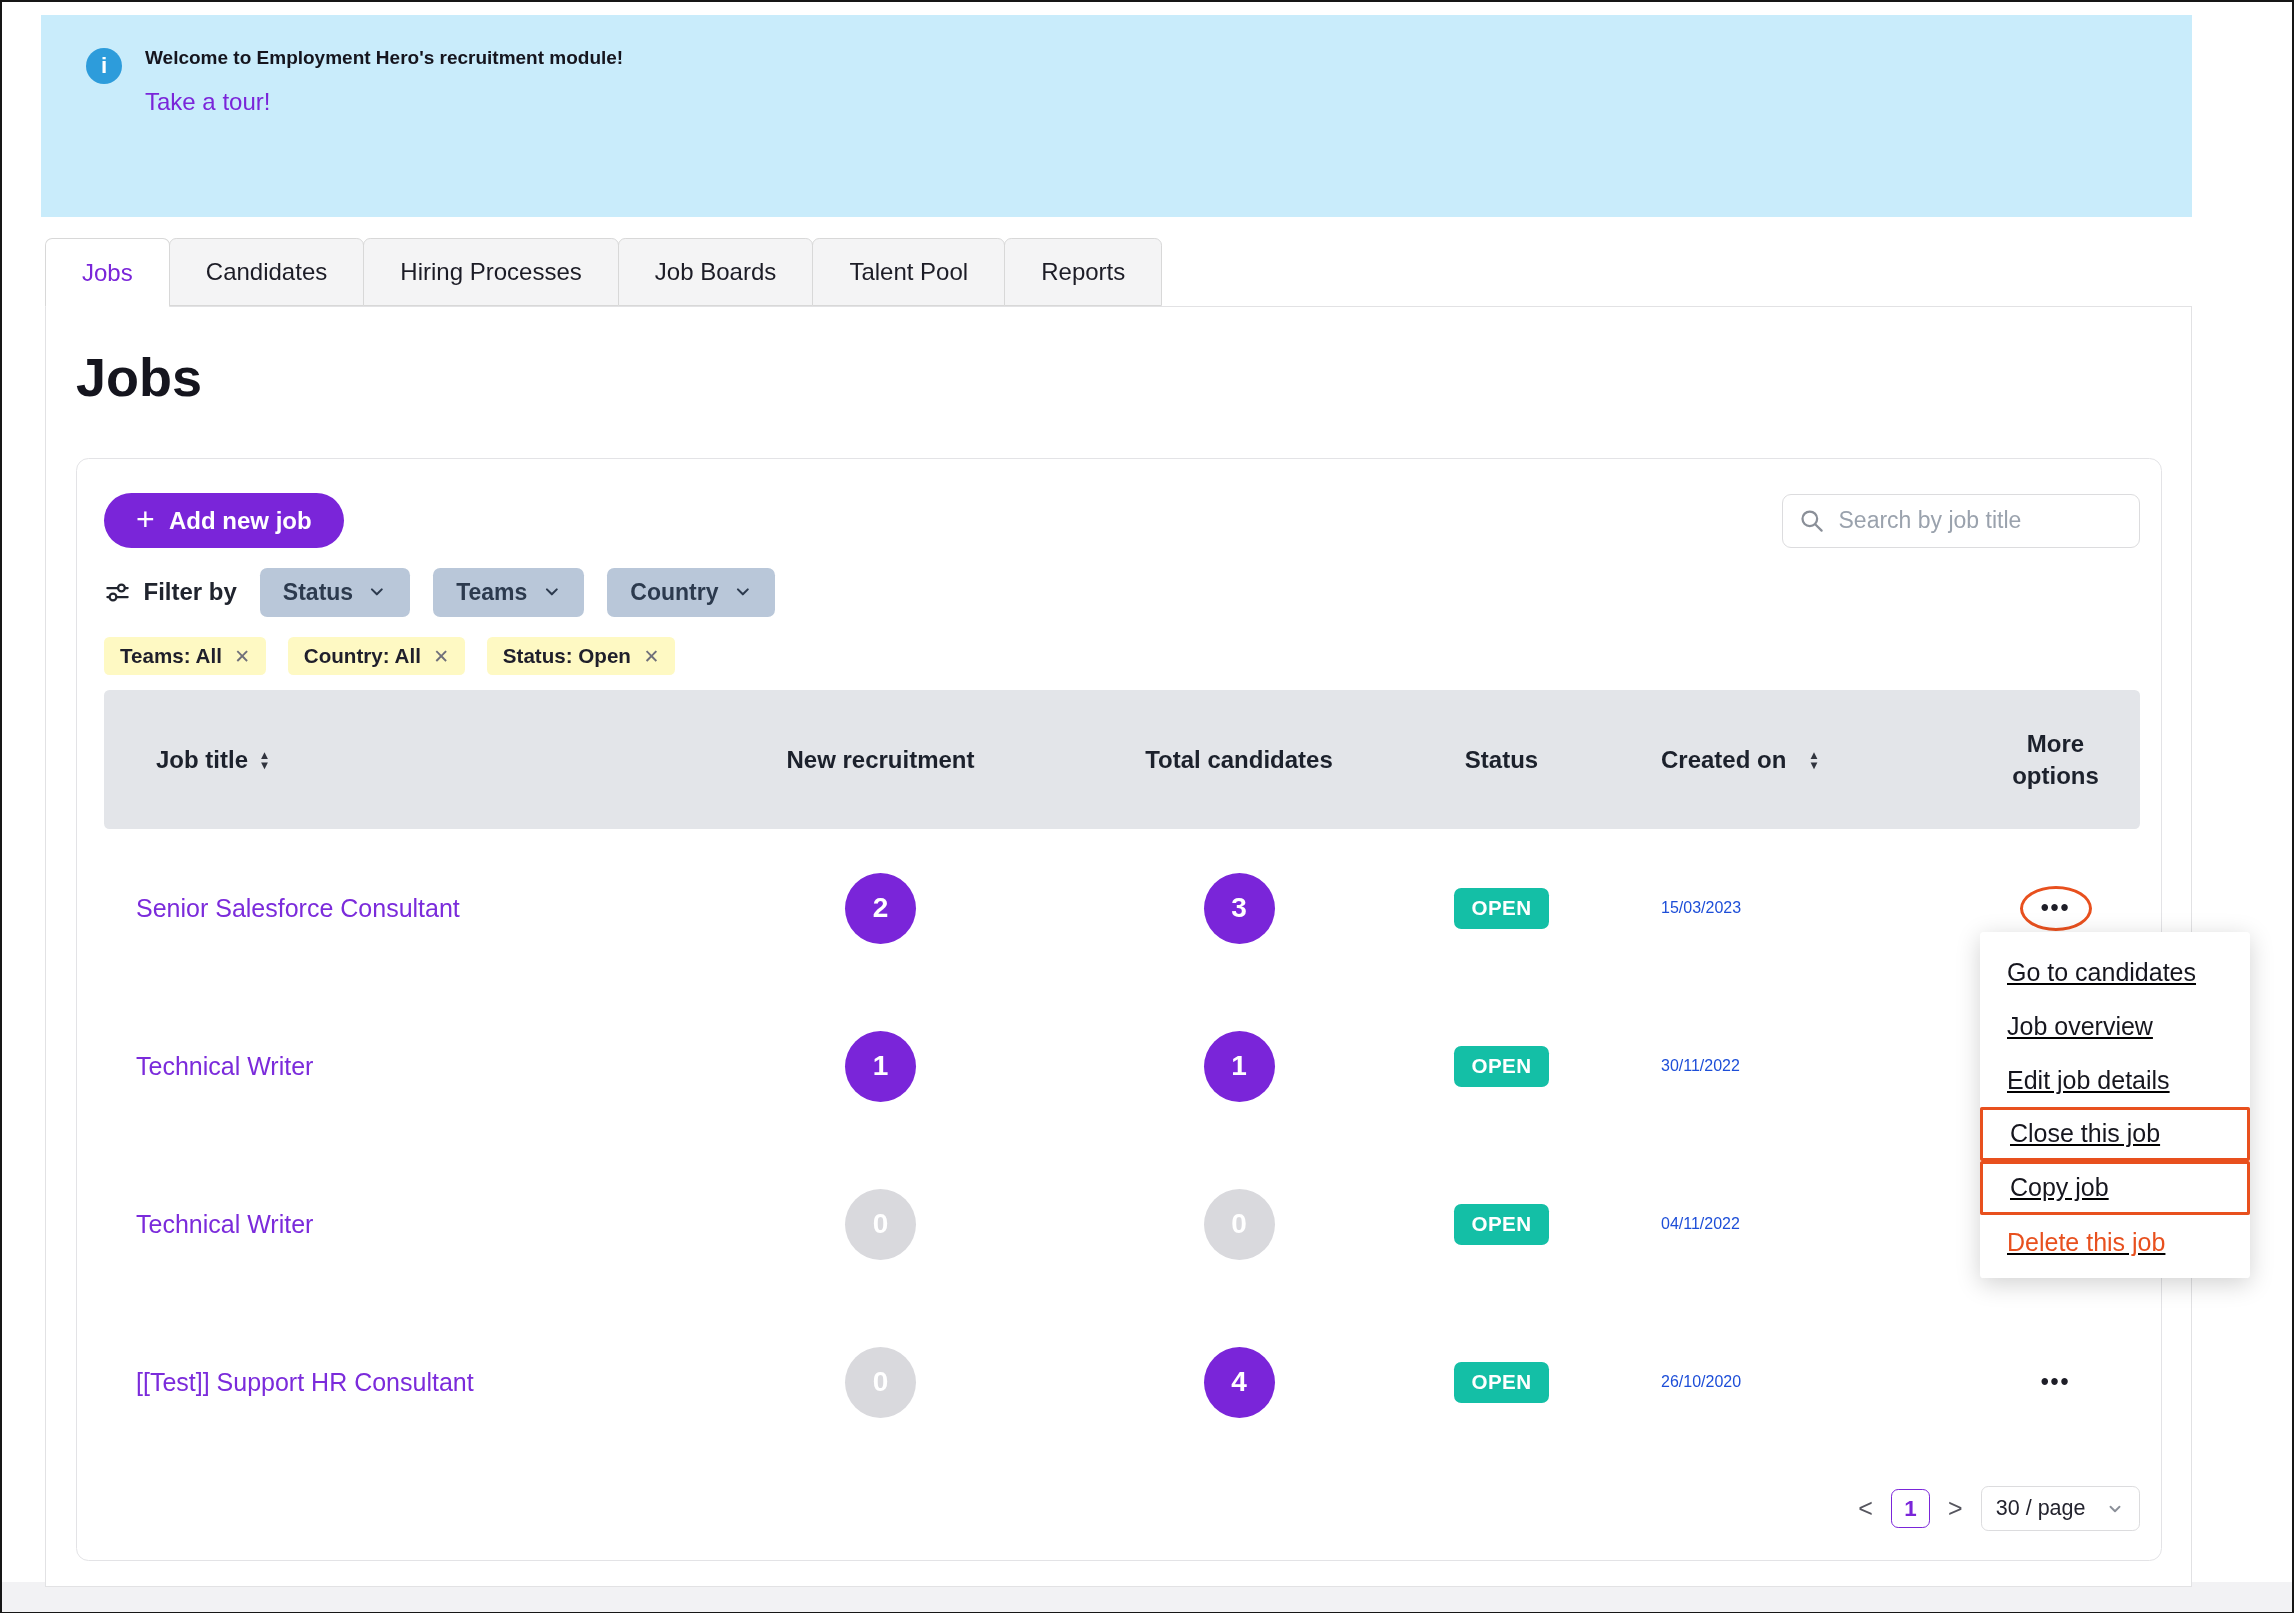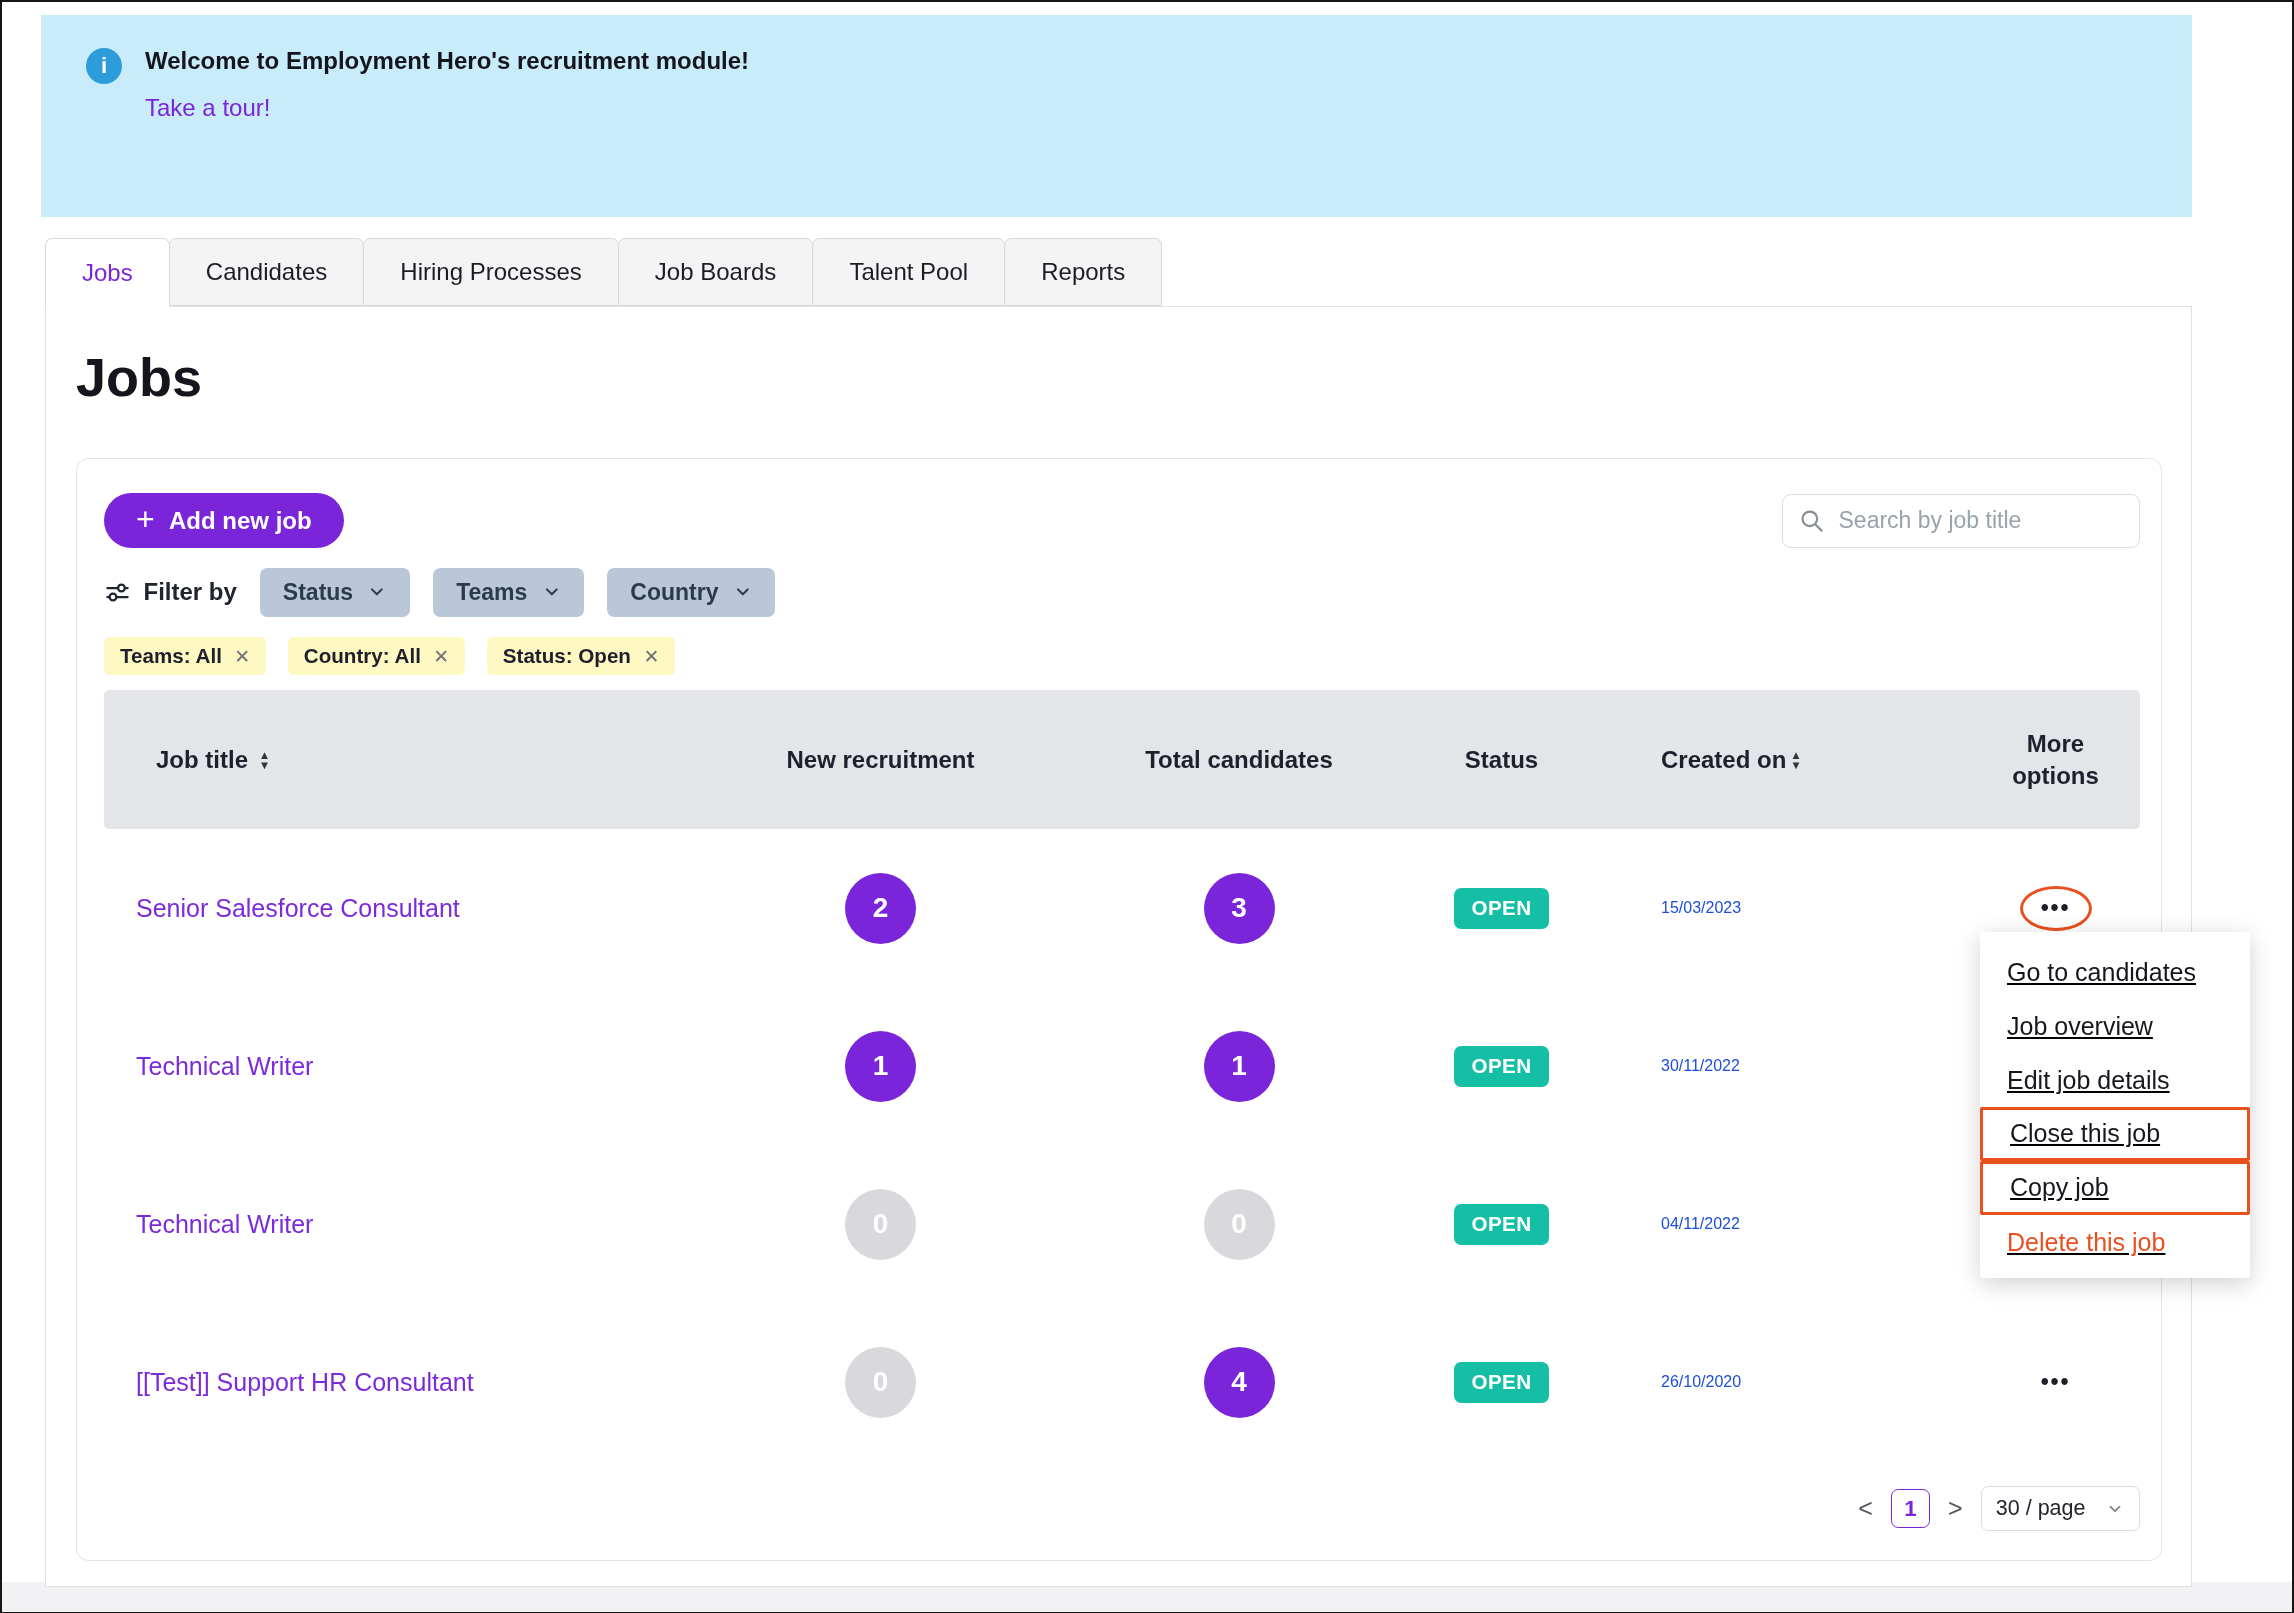--- a/index.html
+++ b/index.html
@@ -11,21 +11,21 @@
   
   .banner{
     margin:12.5px 100px 0 39px;height:202px;background:#c9ecfb;
     display:flex;gap:23px;padding:32px 36px 0 45px;box-sizing:border-box;
   }
   .info-icon{
     flex:0 0 auto;width:36px;height:36px;border-radius:50%;background:#2d9cdb;
     color:#fff;font-size:22.4px;font-weight:700;display:flex;align-items:center;justify-content:center;
     margin-top:1.8px;
   }
-  .banner-title{font-size:24px;font-weight:700;color:#15151e;margin-bottom:19.7px;}
+  .banner-title{font-size:19px;font-weight:700;color:#15151e;margin-bottom:19.7px;}
   .banner-subtitle{font-size:24px;color:#1d1d27;margin-bottom:29px;}
   .banner-link{font-size:24px;color:#7a25d9;cursor:pointer;text-decoration:none;display:inline-block;}
   
   .tabs{display:flex;margin:21.5px 0 0 43px;position:relative;z-index:2;}
   .tab{
     height:68px;box-sizing:border-box;padding:0 36px;display:flex;align-items:center;
     font-size:24px;color:#1c1c26;background:#f4f4f5;border:0.9px solid #d8d8d8;
     border-radius:7.2px 7.2px 0 0;margin-left:-0.9px;cursor:pointer;white-space:nowrap;
   }
   .tab:first-child{margin-left:0;}
@@ -69,21 +69,21 @@
     display:inline-flex;align-items:center;gap:12.5px;height:38px;padding:0 16px;
     background:#fef9c3;border-radius:5.4px;font-size:20.6px;font-weight:700;color:#1f1f2b;cursor:pointer;
   }
   .chip .x{color:#70707a;font-size:19px;font-weight:400;}
   
   .table{margin-top:15px;}
   .thead,.tr{display:grid;grid-template-columns:591px 371px 346px 179px 385px 159px;align-items:center;}
   .thead{background:#e3e5e9;border-radius:5.4px;height:139px;font-size:24px;font-weight:700;color:#1c212c;}
   .th-title{display:flex;align-items:center;gap:10.7px;padding-left:52px;}
   .th-center{text-align:center;}
-  .th-created{display:flex;align-items:center;gap:4px;padding-left:70px;}
+  .th-created{display:flex;align-items:center;gap:22px;padding-left:70px;}
   .th-more{text-align:center;line-height:1.35;padding:0 27px;}
   .sort{display:inline-flex;flex-direction:column;line-height:9.9px;font-size:11.6px;color:#30343e;cursor:pointer;}
   .tr{height:158px;}
   .job-link{padding-left:32px;font-size:25px;color:#7b2bdb;cursor:pointer;}
   .circle{
     width:71px;height:71px;border-radius:50%;display:flex;align-items:center;justify-content:center;
     color:#fff;font-size:28px;font-weight:700;justify-self:center;cursor:pointer;
   }
   .circle.purple{background:#7a25d9;}
   .circle.muted{background:#d9d9dd;}

